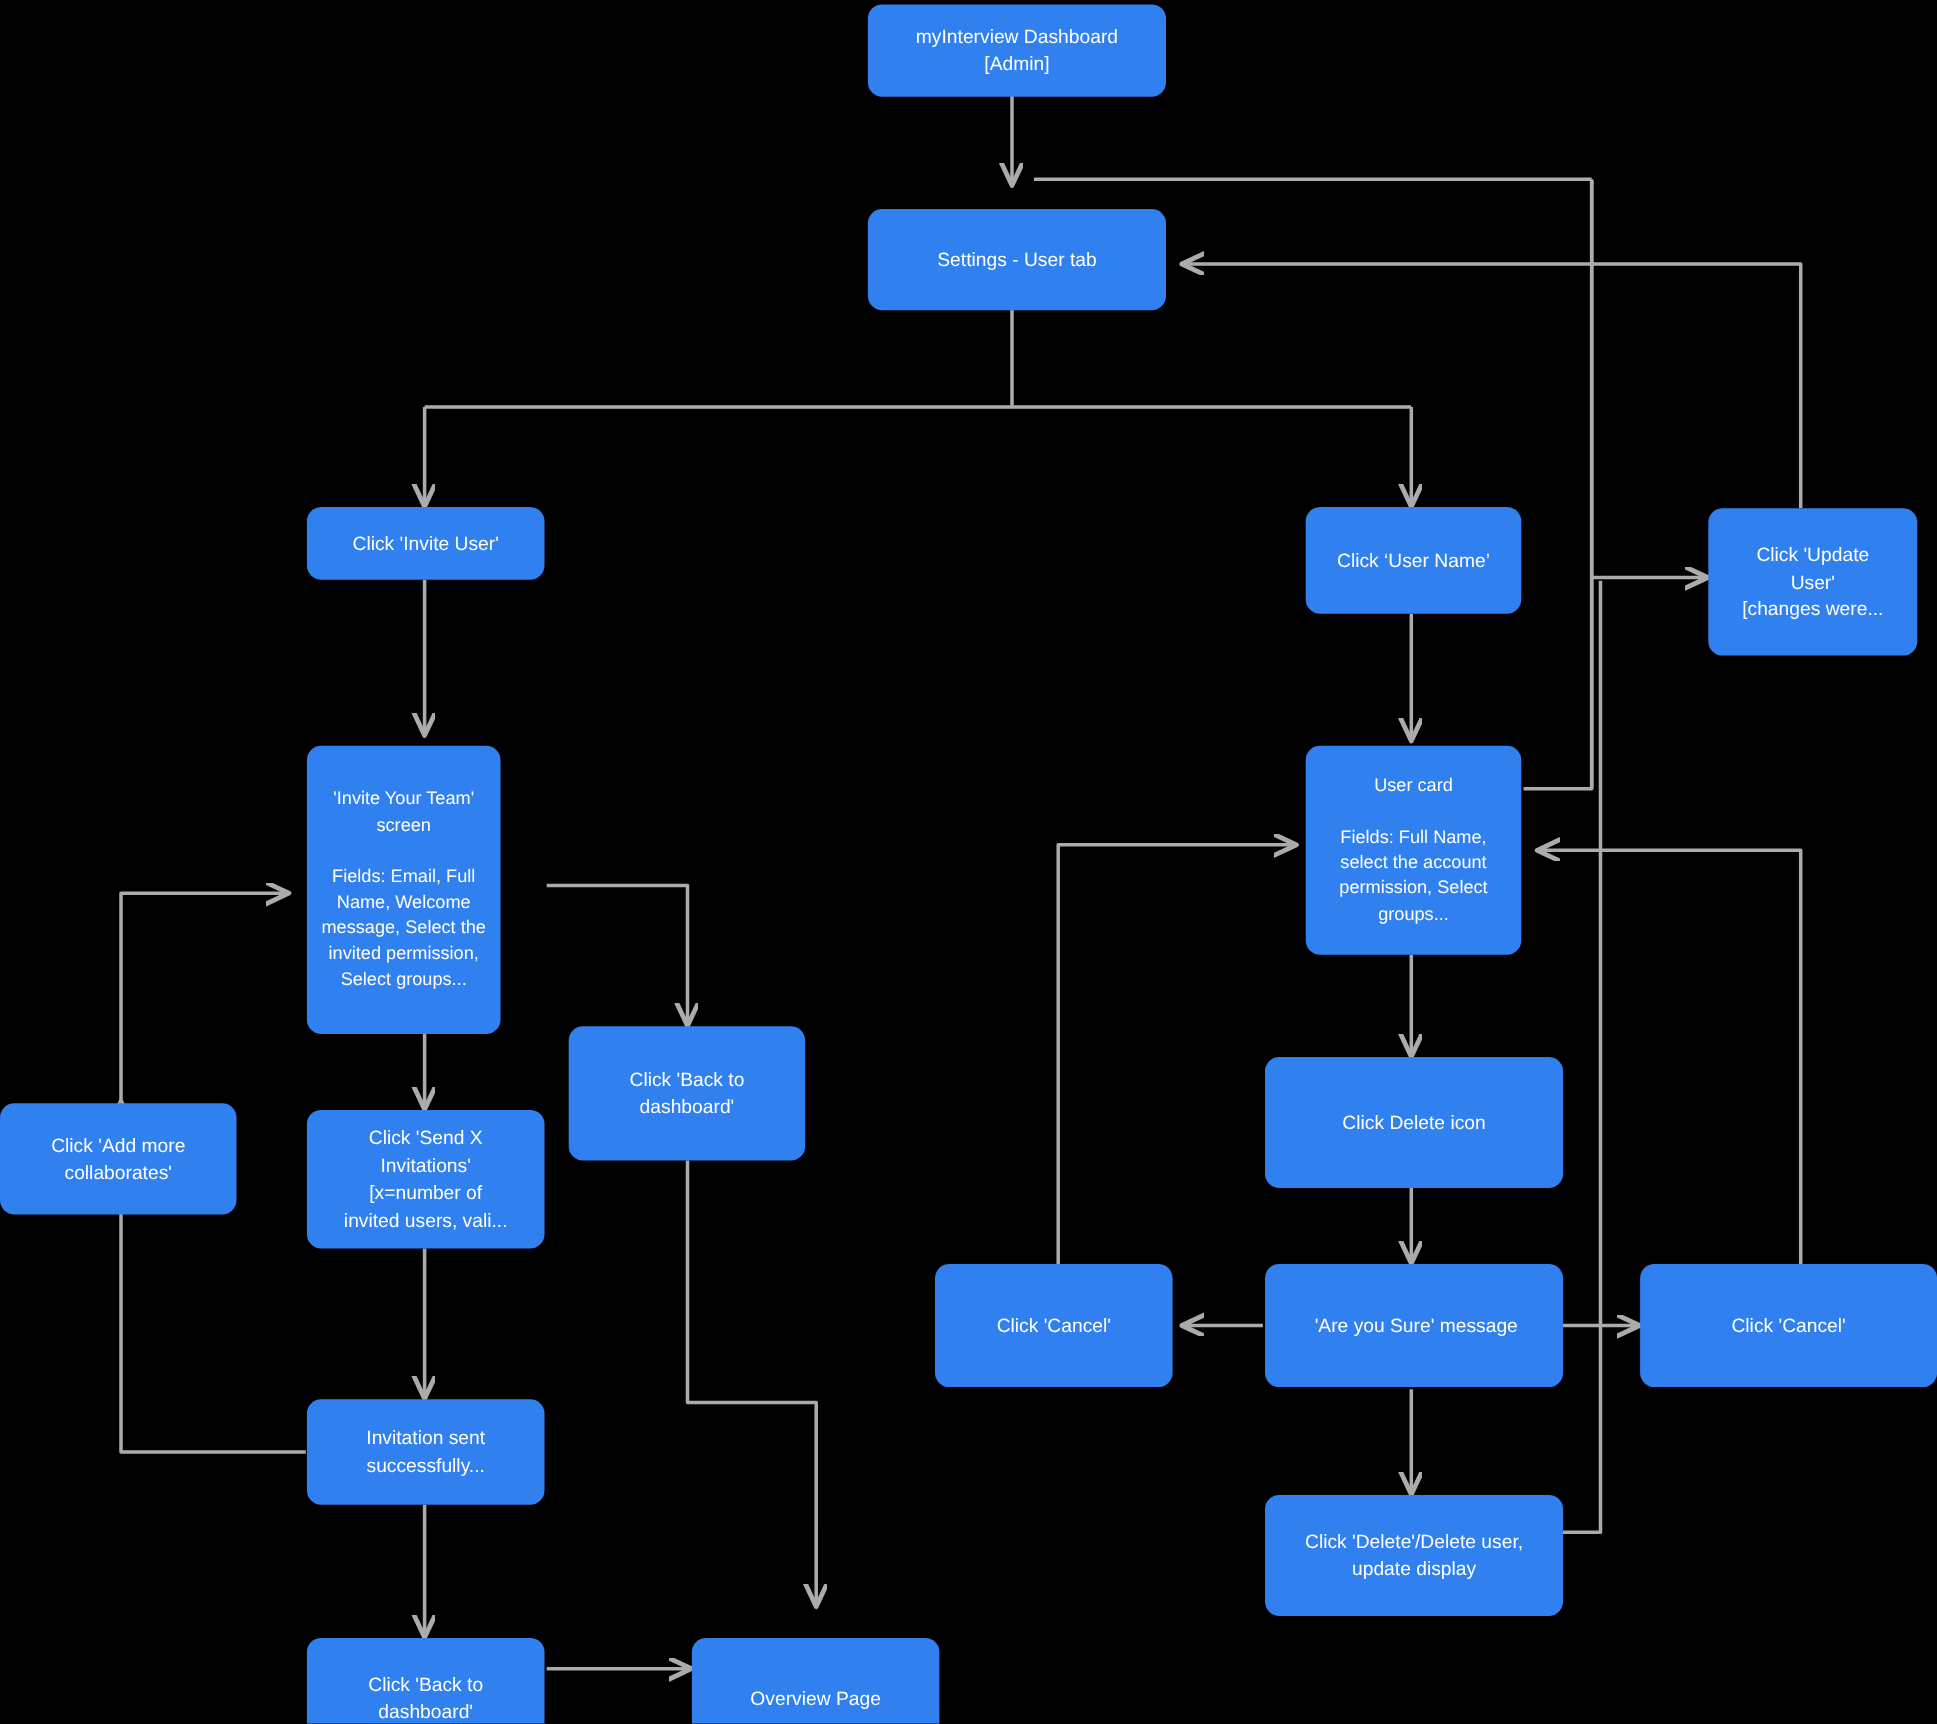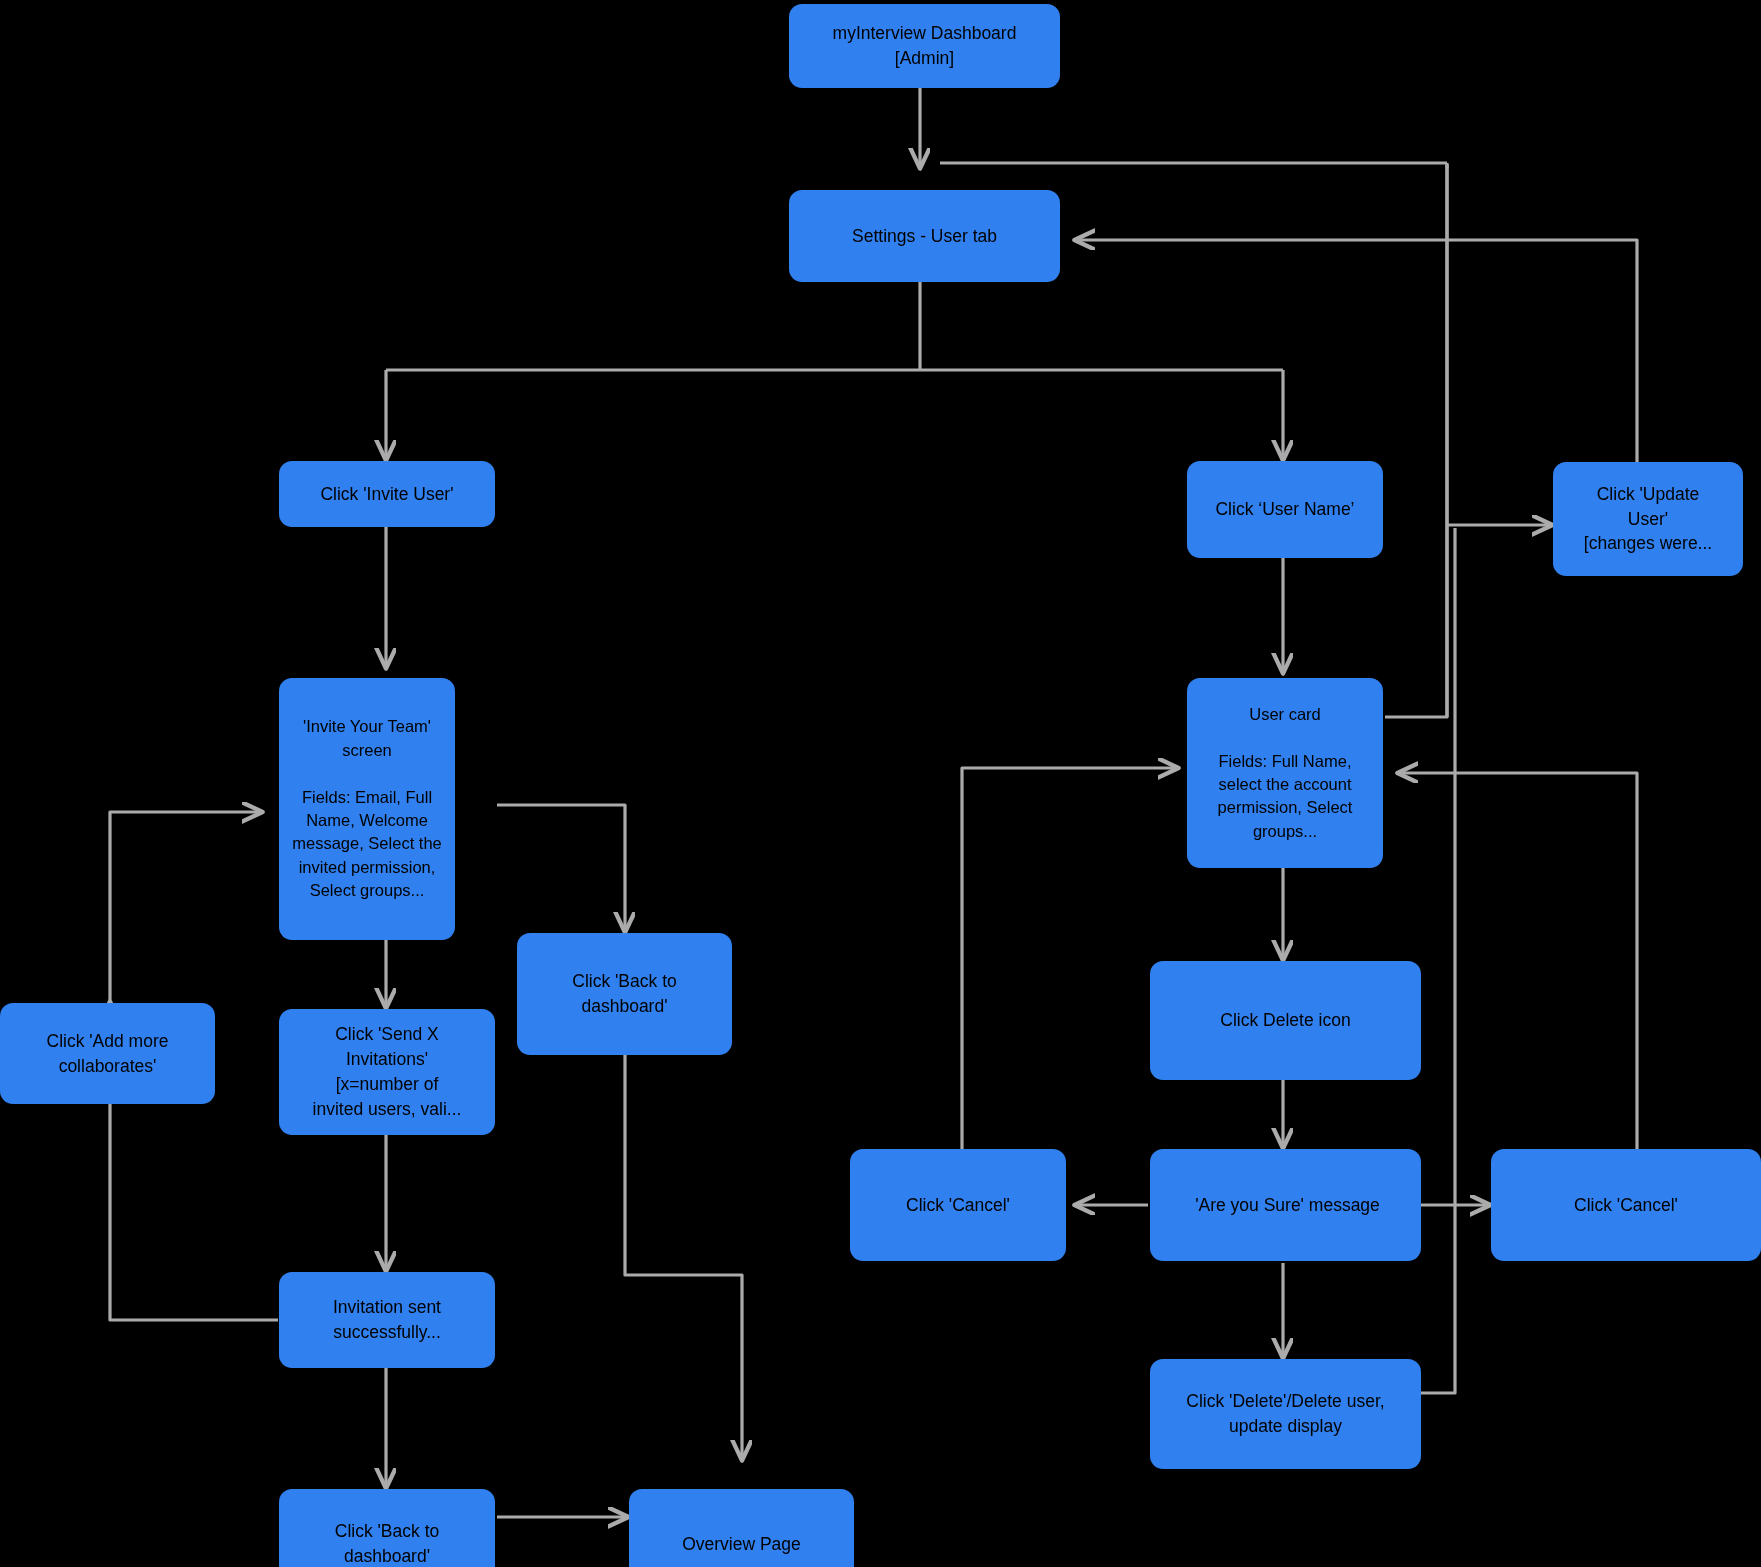--- a/index.html
+++ b/index.html
@@ -24,21 +24,21 @@
     top: 0;
     width: 1761px;
     height: 1567px;
     pointer-events: none;
   }
   .node {
     position: absolute;
     box-sizing: border-box;
     background: #3080EF;
     border-radius: 13px;
-    color: #000000;
+    color: #ffffff;
     display: flex;
     flex-direction: column;
     align-items: center;
     justify-content: center;
     text-align: center;
     line-height: 1.42;
     padding: 6px 10px;
     overflow: hidden;
     z-index: 2;
   }
@@ -138,21 +138,21 @@
   </div>
 
   <div class="node fs17" style="left:279px; top:461px; width:216px; height:66px;">
     <span class="line">Click 'Invite User'</span>
   </div>
 
   <div class="node fs17" style="left:1187px; top:461px; width:196px; height:97px;">
     <span class="line">Click ‘User Name’</span>
   </div>
 
-  <div class="node fs17" style="left:1553px; top:462px; width:190px; height:114px;">
+  <div class="node fs17" style="left:1553px; top:462px; width:190px; height:134px;">
     <span class="line">Click 'Update</span>
     <span class="line">User'</span>
     <span class="line">[changes were...</span>
   </div>
 
   <div class="node fs16" style="left:279px; top:678px; width:176px; height:262px;">
     <span class="line">'Invite Your Team'</span>
     <span class="line">screen</span>
     <span class="spacer"></span>
     <span class="line">Fields: Email, Full</span>

